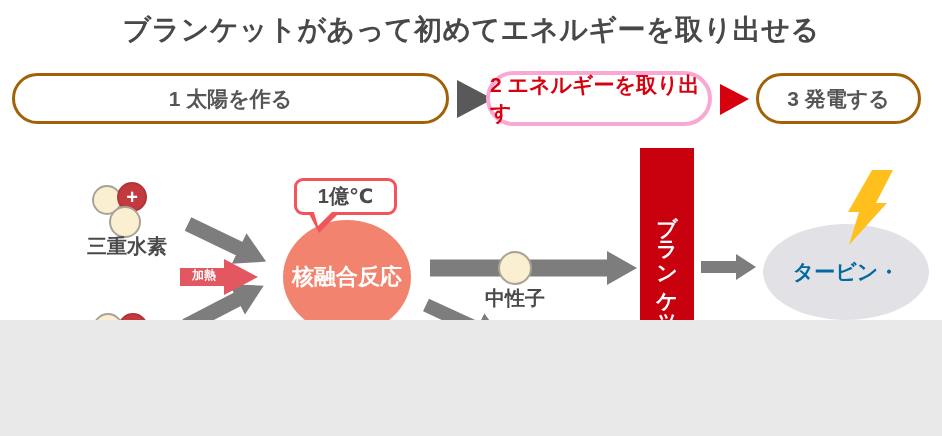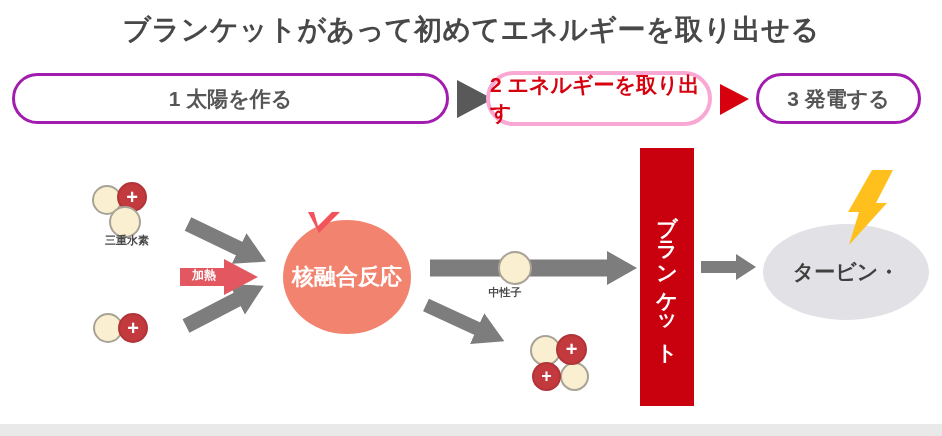--- a/index.html
+++ b/index.html
@@ -1,20 +1,20 @@
 <!DOCTYPE html>
 <html><head>
 <meta charset="utf-8">
 <style>
   * { margin: 0; padding: 0; box-sizing: border-box; }
   html, body { background: #e9e9e9; }
   body { font-family: "Liberation Sans", "DejaVu Sans", sans-serif; }
   #canvas {
     position: relative;
-    width: 942px; height: 424px;
+    width: 942px; height: 320px;
     background: #ffffff;
     overflow: hidden;
   }
   .abs { position: absolute; }
 
   
   .title {
     left: 0; top: 11px; width: 942px;
     text-align: center;
     font-size: 28px; font-weight: bold; color: #484848;
@@ -23,40 +23,40 @@
   }
 
   
   .pill {
     background: #fff;
     border-radius: 28px;
     display: flex; align-items: center; justify-content: center;
     font-weight: bold; font-size: 21px;
     z-index: 2;
   }
-  .pill-gray { border: 3px solid #a21caf; color: #555555; }
+  .pill-gray { border: 3px solid #a16207; color: #555555; }
   .pill-red  { border: 4px solid #f9a8d4; color: #d6000f; }
   .pill1 { left: 12px;  top: 73px; width: 437px; height: 51px; }
   .pill2 { left: 486px; top: 71px; width: 226px; height: 55px; }
   .pill3 { left: 756px; top: 73px; width: 165px; height: 51px; }
 
   
   .svg-base    { left: 0; top: 0; z-index: 1; pointer-events: none; }
   .svg-overlay { left: 0; top: 0; z-index: 4; pointer-events: none; }
 
   
   .atom { border-radius: 50%; z-index: 2; }
   .atom-cream { background: #faefd0; border: 2px solid #a8a396; }
   .atom-red {
     background: #c23a3e; border: 2px solid #b23338;
     color: #fff; font-weight: bold;
     display: flex; align-items: center; justify-content: center;
   }
   .atom-label {
-    font-size: 11px; font-weight: bold; color: #4a4a4a;
+    font-size: 20px; font-weight: bold; color: #4a4a4a;
     text-align: center; z-index: 3;
   }
 
   
   .heating-label {
     left: 183px; top: 267px; width: 42px;
     text-align: center;
     font-size: 12px; font-weight: bold; color: #ffffff;
     z-index: 2;
   }
@@ -93,21 +93,21 @@
     color: #fff; font-weight: bold; font-size: 21px;
     letter-spacing: 2px;
   }
 
   
   .turbine {
     left: 763px; top: 224px; width: 166px; height: 96px;
     background: #e2e2e6; border-radius: 50%;
     display: flex; flex-direction: column;
     align-items: center; justify-content: center;
-    color: #404040; font-weight: bold; font-size: 21px; line-height: 1.25;
+    color: #0369a1; font-weight: bold; font-size: 21px; line-height: 1.25;
     text-align: center;
     z-index: 2;
   }
 
   
   .bottom-bar {
     left: 0; top: 429px; width: 942px; height: 7px;
     background: #0b0b0b; z-index: 5;
   }
 </style>
@@ -160,28 +160,31 @@
   <div class="abs atom atom-cream" style="left:109px; top:206px; width:32px; height:32px; z-index:3;"></div>
   <div class="abs atom-label" style="left:77px; top:233px; width:100px;">三重水素</div>
 
   <div class="abs atom atom-cream" style="left:93px; top:313px; width:30px; height:30px;"></div>
   <div class="abs atom atom-red" style="left:118px; top:313px; width:30px; height:30px; font-size:20px; z-index:3;">
     <span>+</span>
   </div>
 
   <div class="abs heating-label">加熱</div>
 
+  <div class="abs bubble">
+    <span>1億℃</span>
+  </div>
 
   <div class="abs fusion">
     <div>核融合</div>
     <div>反応</div>
   </div>
 
   <div class="abs atom atom-cream" style="left:498px; top:251px; width:34px; height:34px; border-width:2.5px;"></div>
-  <div class="abs atom-label" style="left:460px; top:285px; width:90px;">中性子</div>
+  <div class="abs atom-label" style="left:470px; top:285px; width:90px;">中性子</div>
 
   <div class="abs atom atom-cream" style="left:530px; top:335px; width:31px; height:31px;"></div>
   <div class="abs atom atom-cream" style="left:560px; top:362px; width:29px; height:29px;"></div>
   <div class="abs atom atom-red" style="left:556px; top:334px; width:31px; height:31px; font-size:20px; z-index:3;">
     <span>+</span>
   </div>
   <div class="abs atom atom-red" style="left:532px; top:362px; width:29px; height:29px; font-size:18px; z-index:3;">
     <span>+</span>
   </div>
 

